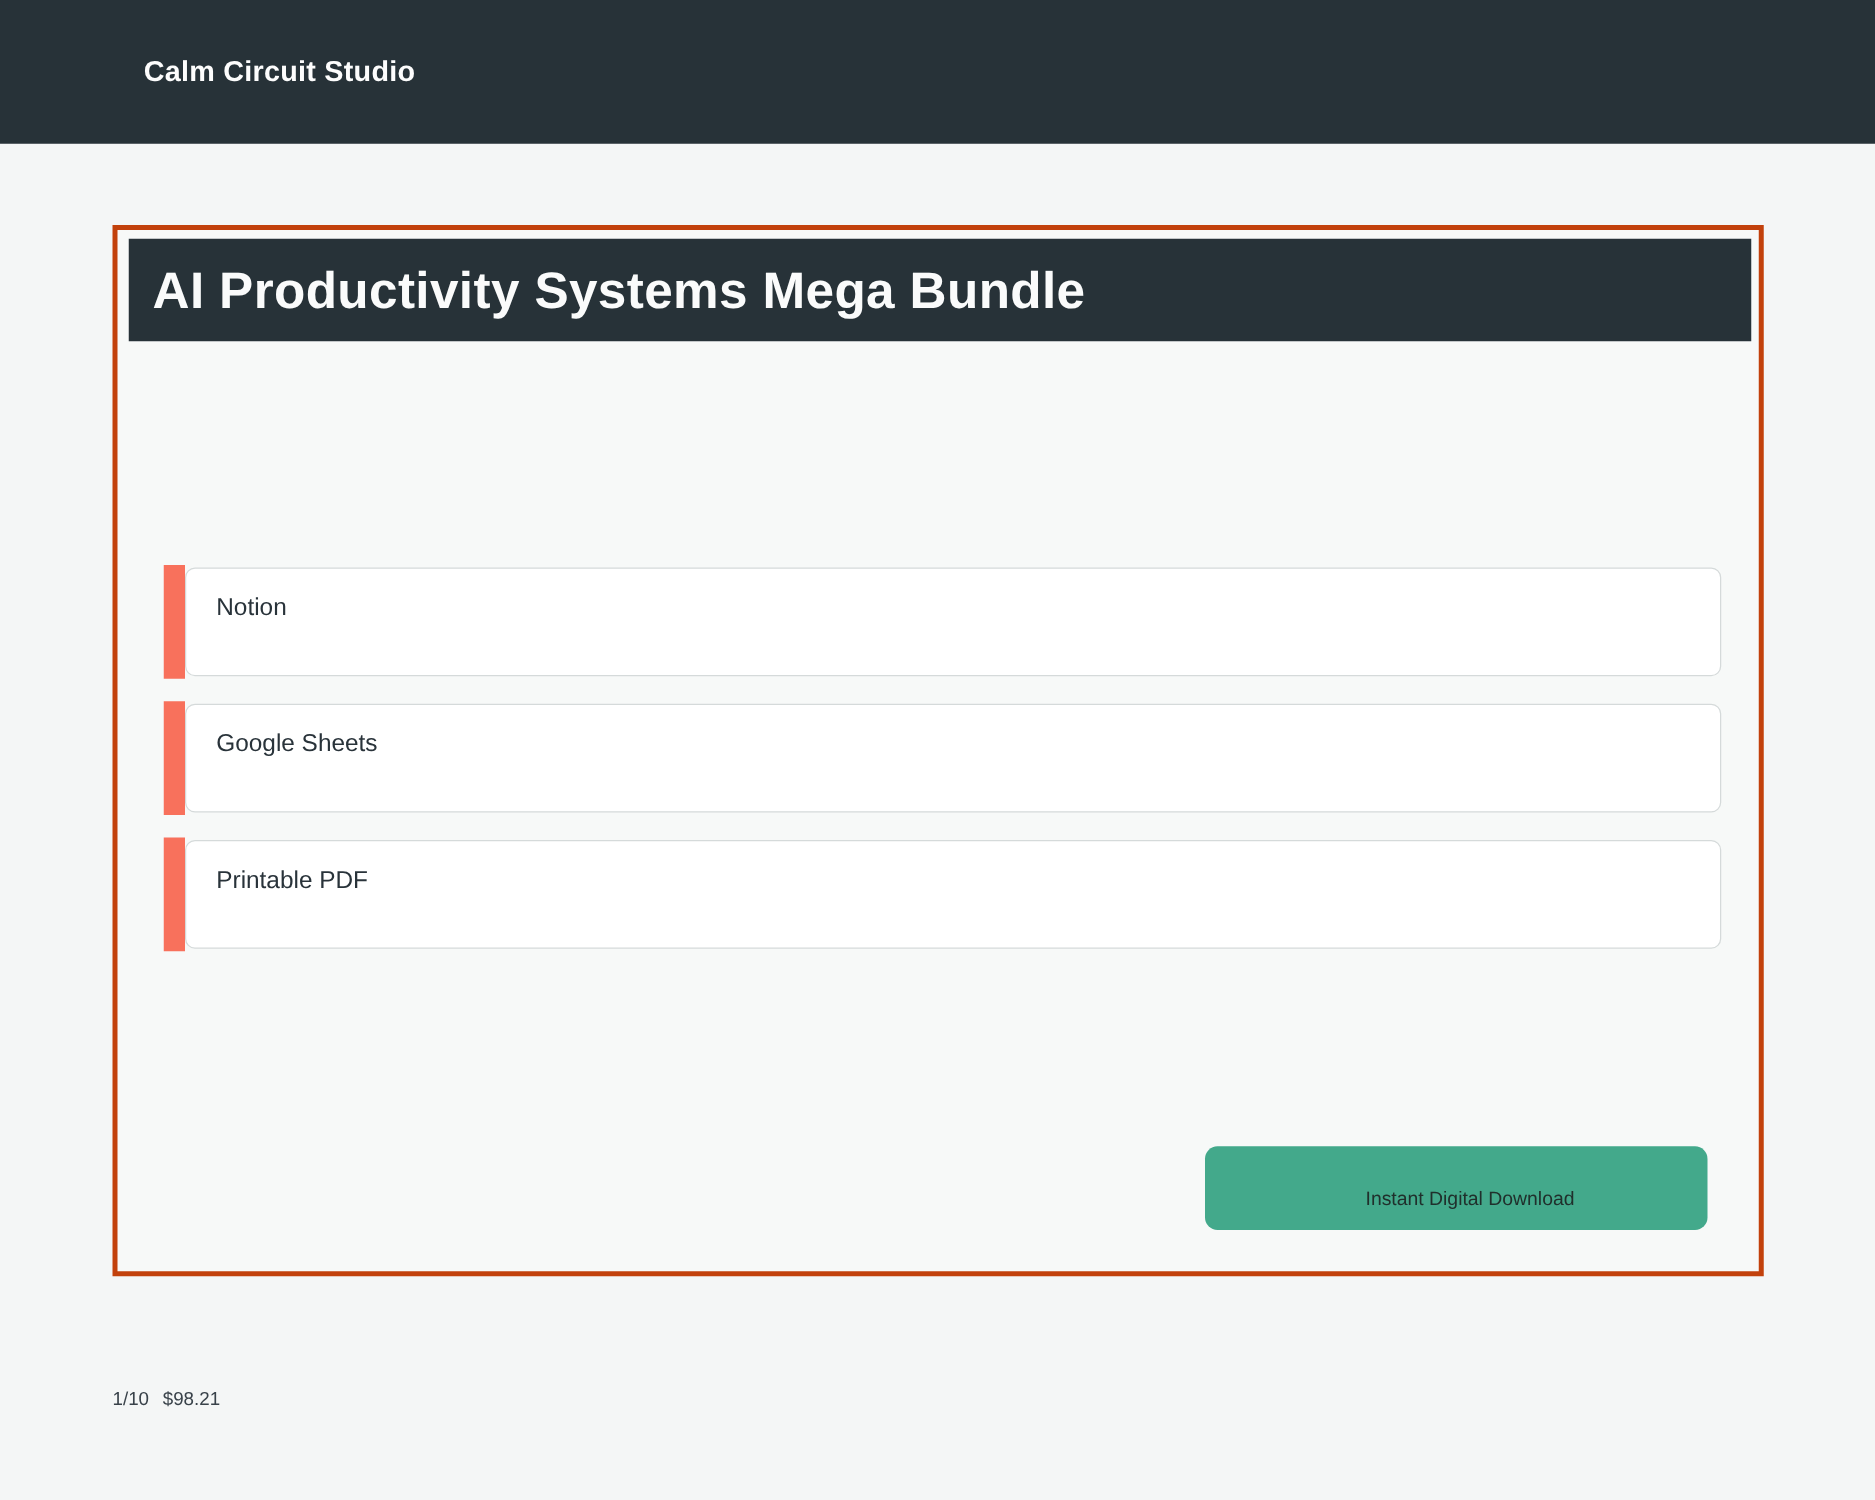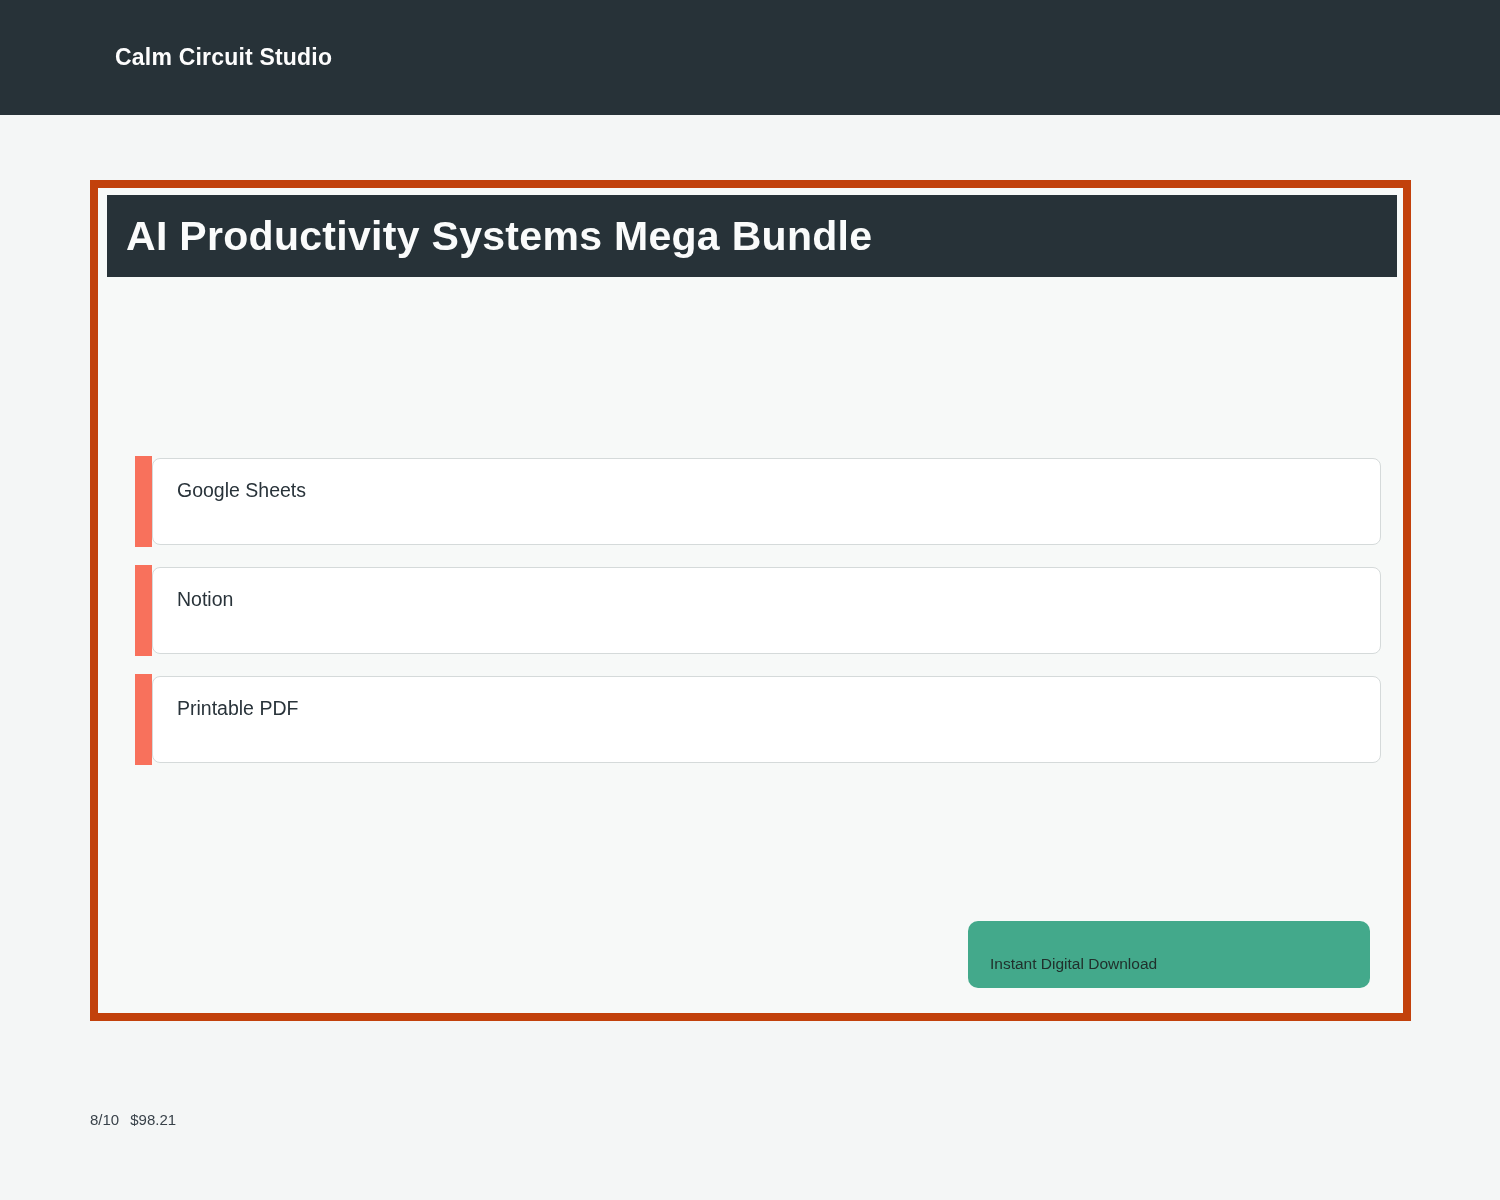--- a/index.html
+++ b/index.html
@@ -31,21 +31,21 @@
   }
 
   
   .product-card {
     position: absolute;
     left: 90px;
     top: 180px;
     width: 1321px;
     height: 841px;
     background: #f7f9f8;
-    border: 8px solid #c2410c;
+    border: 4px solid #c2410c;
   }
   .card-title-bar {
     margin: 7px 6px 0 9px;
     height: 82px;
     background: #273238;
     display: flex;
     align-items: center;
     padding-left: 19px;
   }
   .card-title {
@@ -106,21 +106,21 @@
   
   .cta-button {
     position: absolute;
     left: 870px;
     top: 733px;
     width: 402px;
     height: 67px;
     background: #43a98b;
     border: none;
     border-radius: 10px;
-    text-align: left;
+    text-align: center;
     padding: 18px 0 0 22px;
     cursor: pointer;
     display: block;
   }
   .cta-label {
     font-size: 15.5px;
     color: #20302c;
     font-family: "Liberation Sans", sans-serif;
   }
 
@@ -147,42 +147,42 @@
   <div class="card-title-bar">
     <h1 class="card-title">AI Productivity Systems Mega Bundle</h1>
   </div>
 
 
   <div class="options">
 
     <div class="option-row">
       <div class="option-accent"></div>
       <div class="option-box">
-        <span class="option-label">Google Sheets</span>
+        <span class="option-label">Notion</span>
       </div>
     </div>
 
     <div class="option-row">
       <div class="option-accent"></div>
       <div class="option-box">
-        <span class="option-label">Notion</span>
+        <span class="option-label">Google Sheets</span>
       </div>
     </div>
 
     <div class="option-row">
       <div class="option-accent"></div>
       <div class="option-box">
         <span class="option-label">Printable PDF</span>
       </div>
     </div>
 
   </div>
 
   <button class="cta-button">
     <span class="cta-label">Instant Digital Download</span>
   </button>
 
 </section>
 
 <div class="footer-meta">
-  <span>8/10</span>
+  <span>1/10</span>
   <span>$98.21</span>
 </div>
 
 </body></html>

